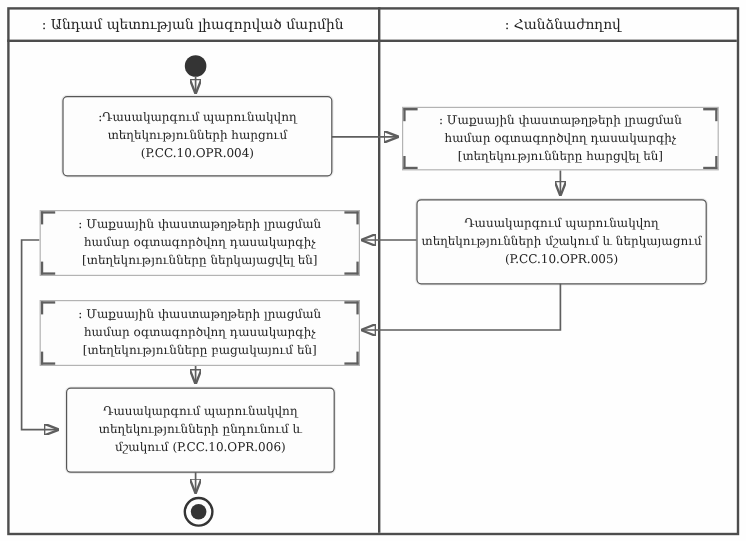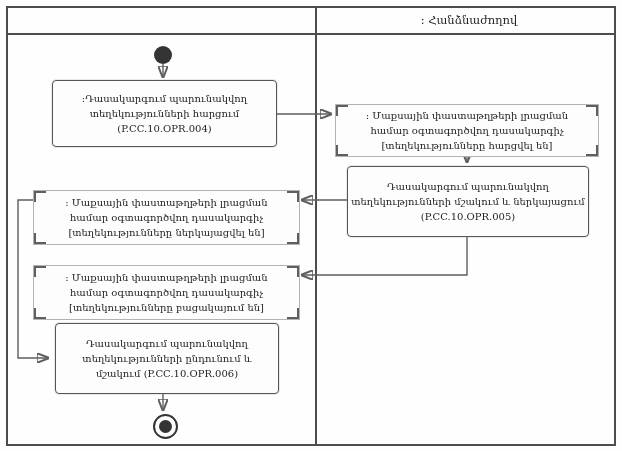--- a/index.html
+++ b/index.html
@@ -28,21 +28,20 @@
     border:1px solid #b3b3b3;
     
     background-image:
       linear-gradient(#5f5f5f,#5f5f5f),linear-gradient(#5f5f5f,#5f5f5f),
       linear-gradient(#5f5f5f,#5f5f5f),linear-gradient(#5f5f5f,#5f5f5f),
       linear-gradient(#5f5f5f,#5f5f5f),linear-gradient(#5f5f5f,#5f5f5f),
       linear-gradient(#5f5f5f,#5f5f5f),linear-gradient(#5f5f5f,#5f5f5f);
     background-repeat:no-repeat;
     background-size:2px 11px,12px 2px,2px 11px,12px 2px,2px 11px,12px 2px,2px 11px,12px 2px;
     background-position:0 0,0 0,100% 0,100% 0,0 100%,0 100%,100% 100%,100% 100%;
-    margin-top:15px;
   }
   .initial-node{
     position:absolute;left:154px;top:46px;width:18px;height:18px;border-radius:50%;
     background:#343434;
   }
   .final-node{
     position:absolute;left:153px;top:414px;width:21px;height:21px;border-radius:50%;
     border:2px solid #343434;background:#fdfdfd;display:flex;align-items:center;justify-content:center;
   }
   .final-node .dot{width:13px;height:13px;border-radius:50%;background:#343434;}
@@ -51,20 +50,21 @@
 </style>
 </head>
 <body>
 
 <div class="canvas">
 
   <div class="frame"></div>
   <div class="lane-divider"></div>
   <div class="header-sep"></div>
 
+  <div class="lane-title left">: Անդամ պետության լիազորված մարմին</div>
   <div class="lane-title right">: Հանձնաժողով</div>
 
   <svg class="edges" width="622" height="451">
     <defs>
       <marker id="arw" markerWidth="9" markerHeight="7" refX="8" refY="3.5" orient="auto">
         <path d="M0 0 L9 3.5 L0 7 Z" fill="#3f3f3f" stroke="none"></path>
       </marker>
     </defs>
     <path d="M163 64 V 77" marker-end="url(#arw)"></path>
     <path d="M275 114 H 331" marker-end="url(#arw)"></path>

